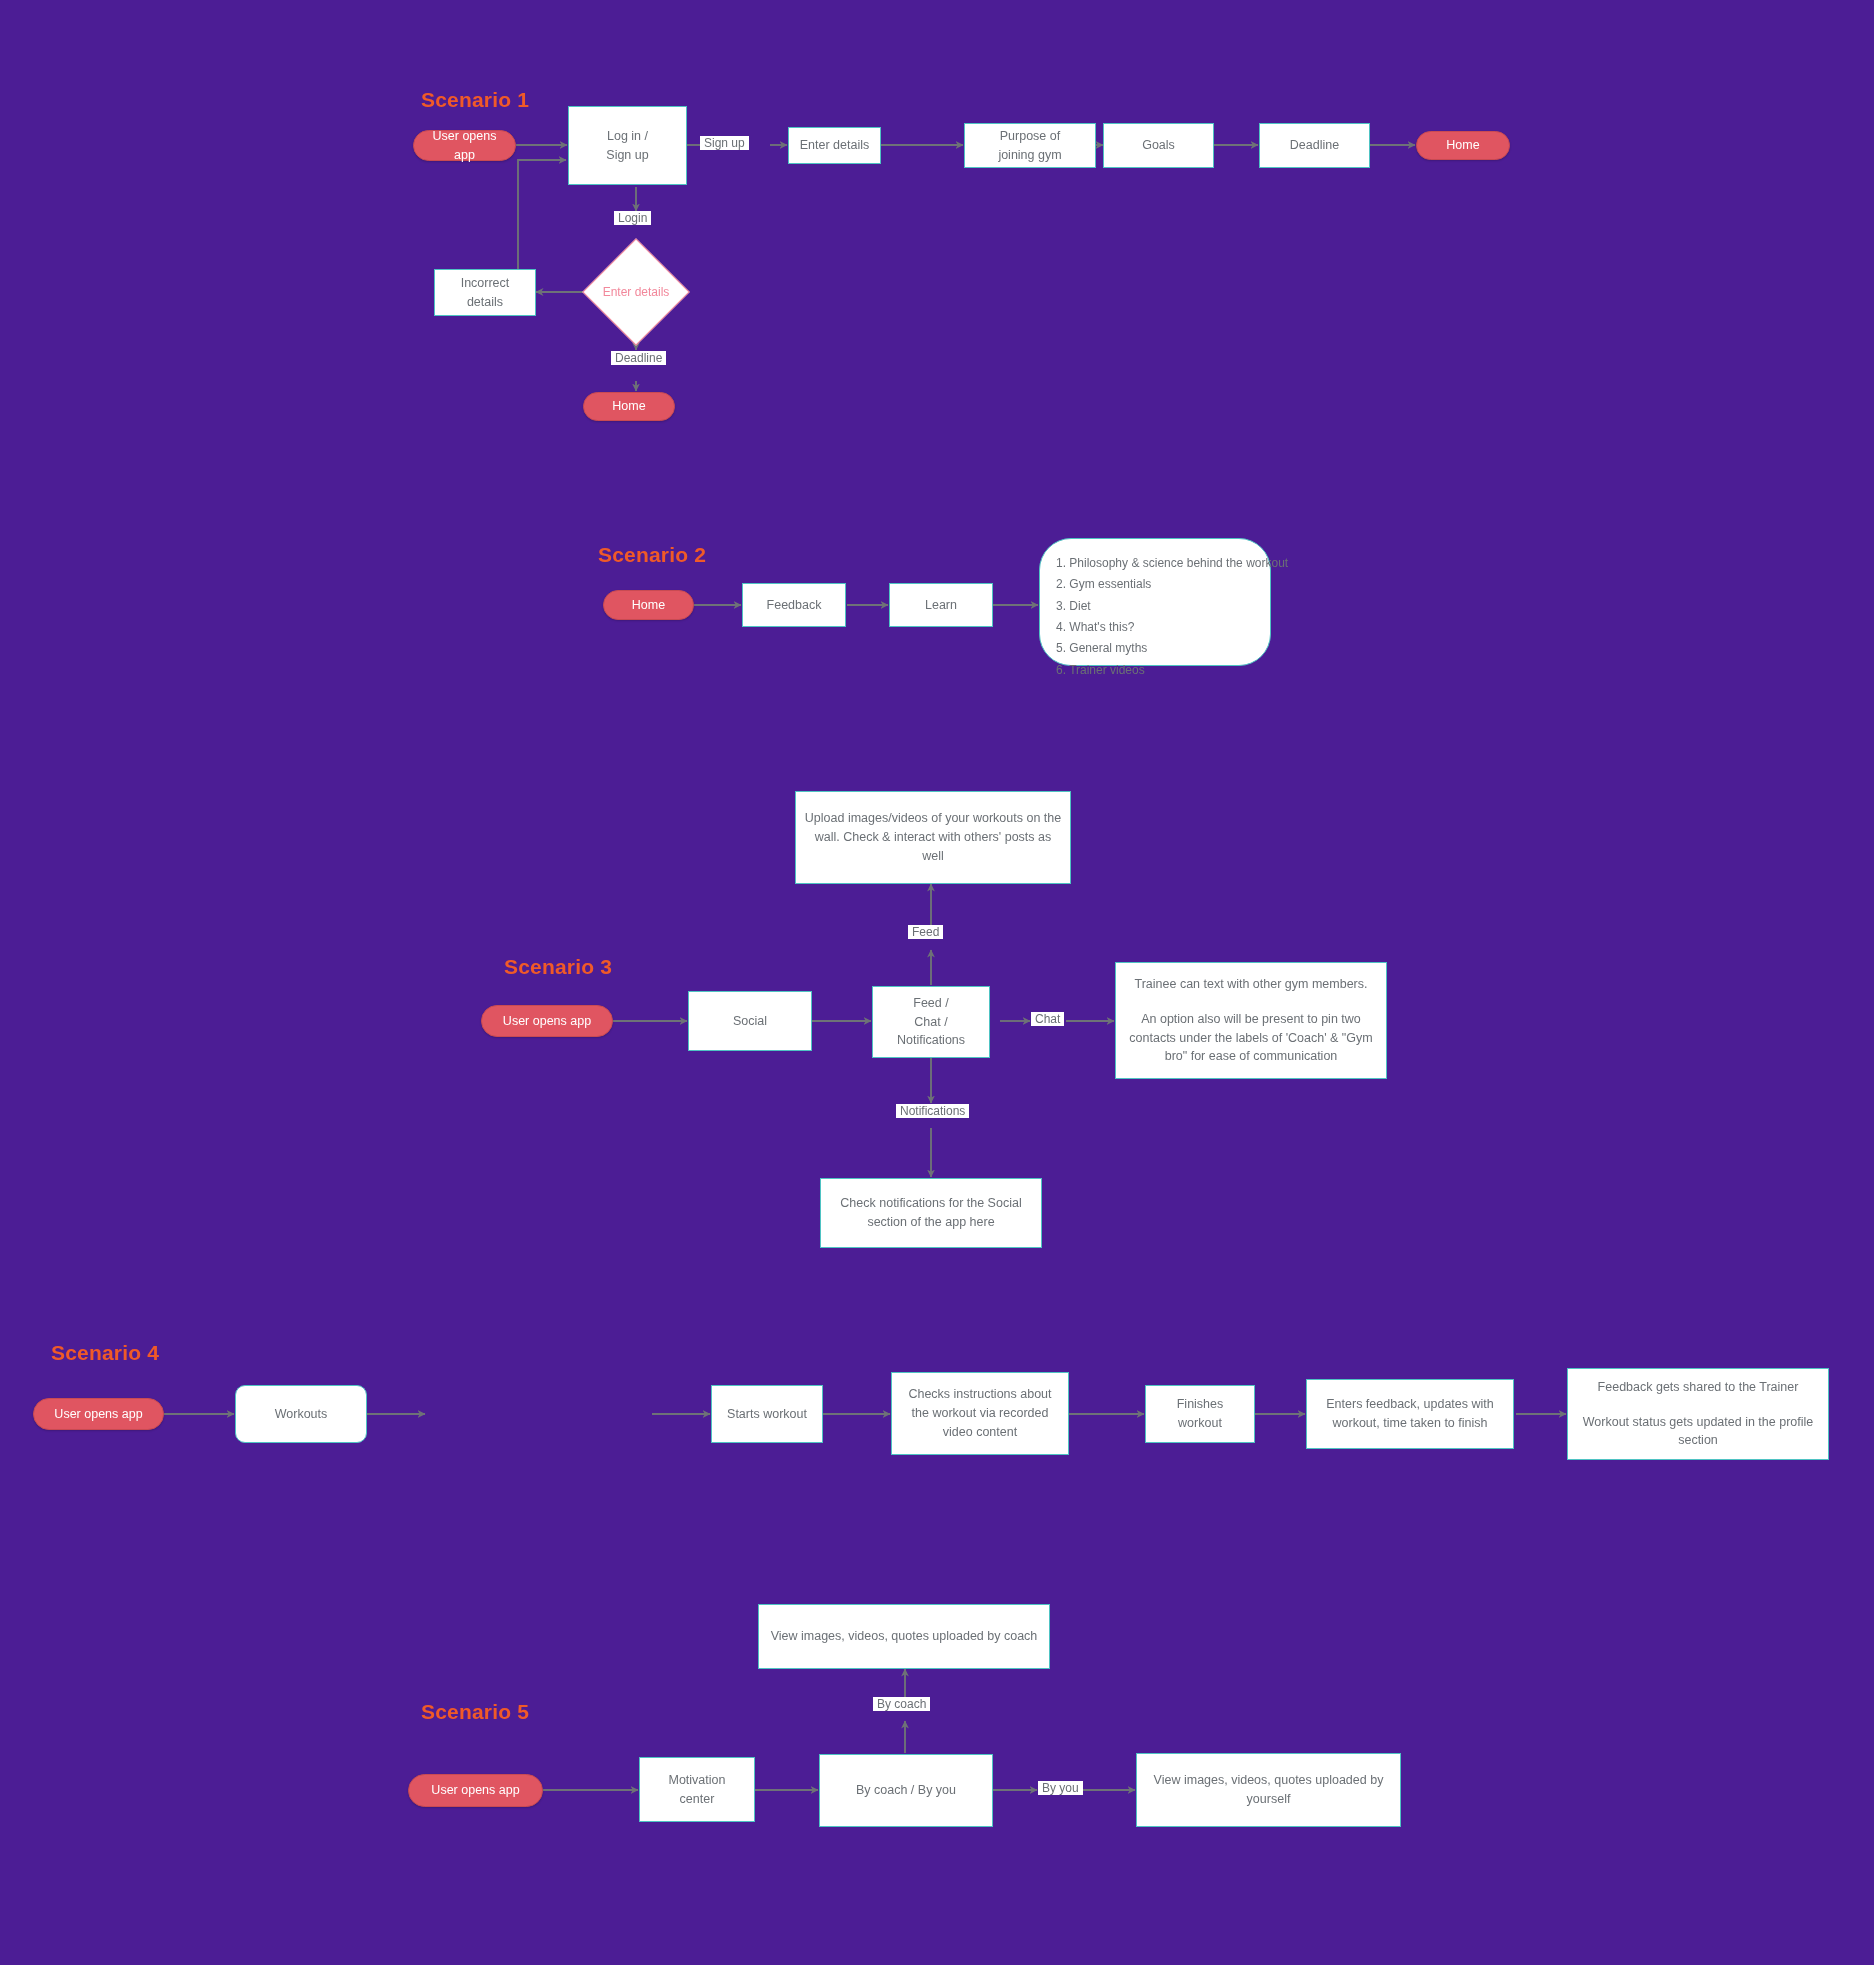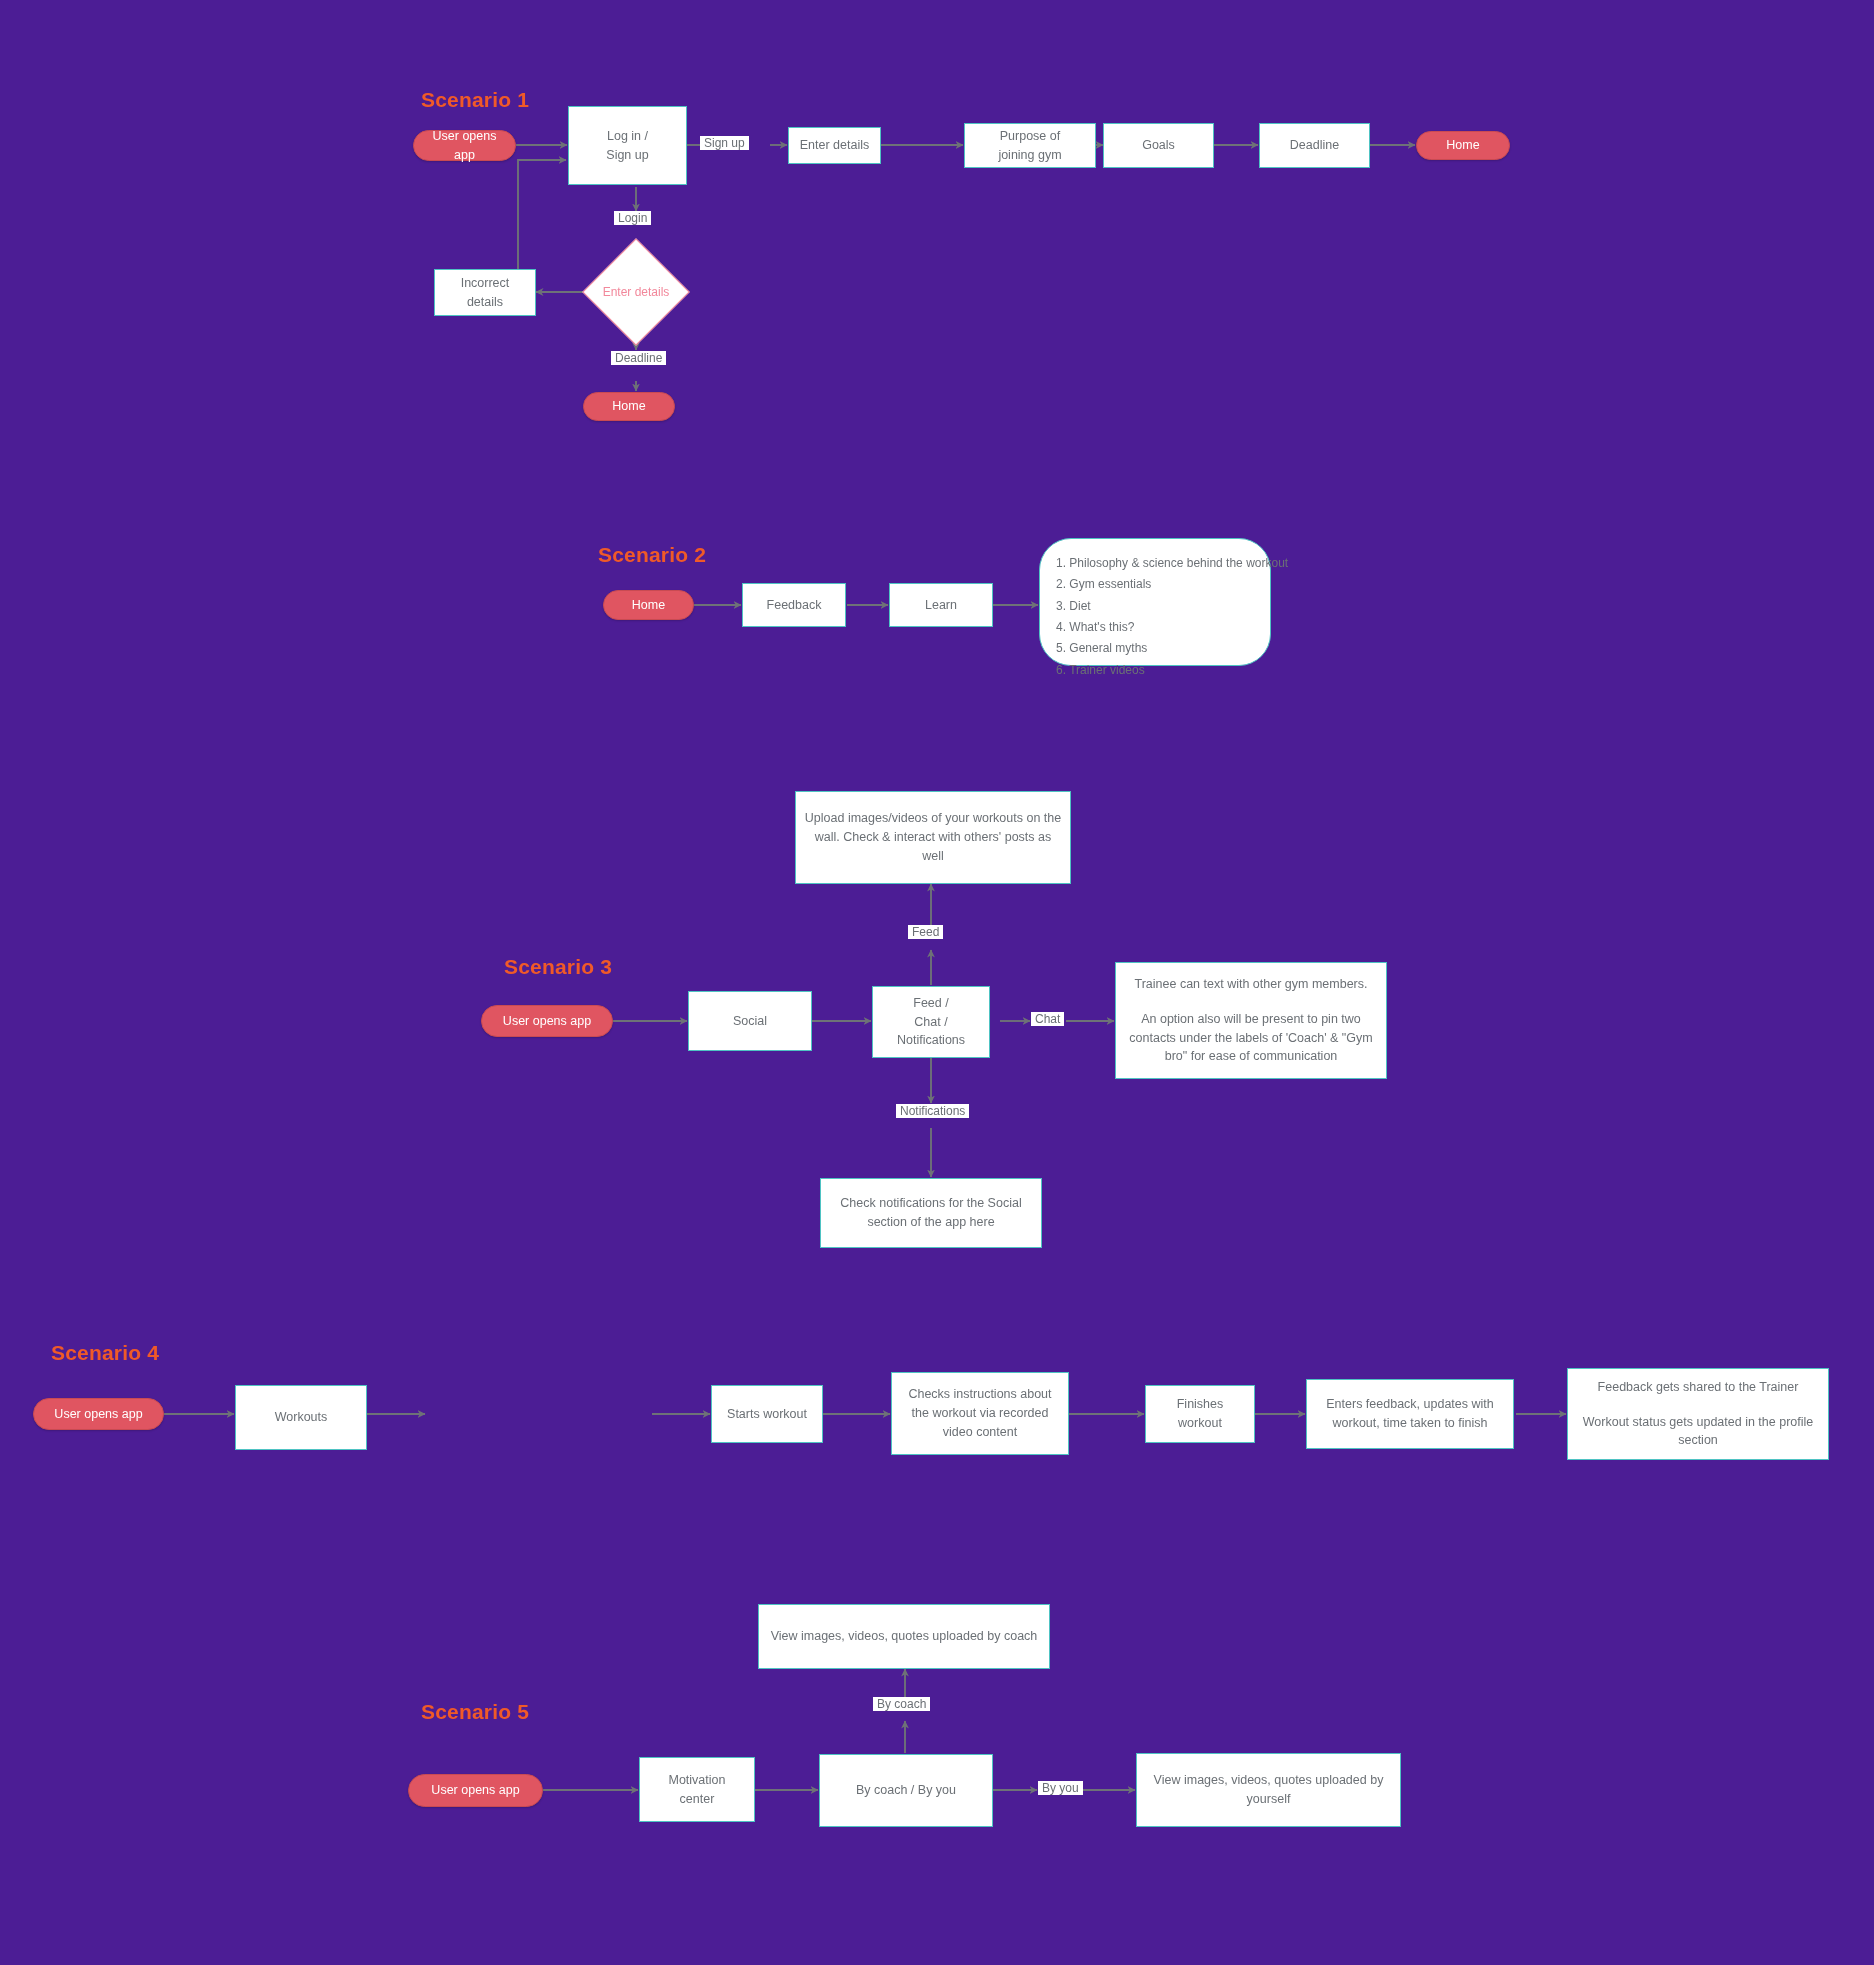--- a/index.html
+++ b/index.html
@@ -241,21 +241,21 @@
   </div>
 
   <div class="edge-label" style="left:896px; top:1104px;">Notifications</div>
 
   <div class="node" style="left:820px; top:1178px; width:222px; height:70px;">Check notifications for the Social section of the app here</div>
 
   <div class="scenario-title" style="left:51px; top:1341px;">Scenario 4</div>
 
   <div class="node pill" style="left:33px; top:1398px; width:131px; height:32px;">User opens app</div>
 
-  <div class="node" style="left:235px; top:1385px; width:132px; height:65px;">Workouts</div>
+  <div class="node" style="left:235px; top:1385px; width:132px; height:58px;border-radius:10px;">Workouts</div>
 
 
   <div class="node" style="left:711px; top:1385px; width:112px; height:58px;">Starts workout</div>
 
   <div class="node" style="left:891px; top:1372px; width:178px; height:83px;">Checks instructions about the workout via recorded video content</div>
 
   <div class="node" style="left:1145px; top:1385px; width:110px; height:58px; white-space:pre-line;">Finishes
 workout</div>
 
   <div class="node" style="left:1306px; top:1379px; width:208px; height:70px;">Enters feedback, updates with workout, time taken to finish</div>

